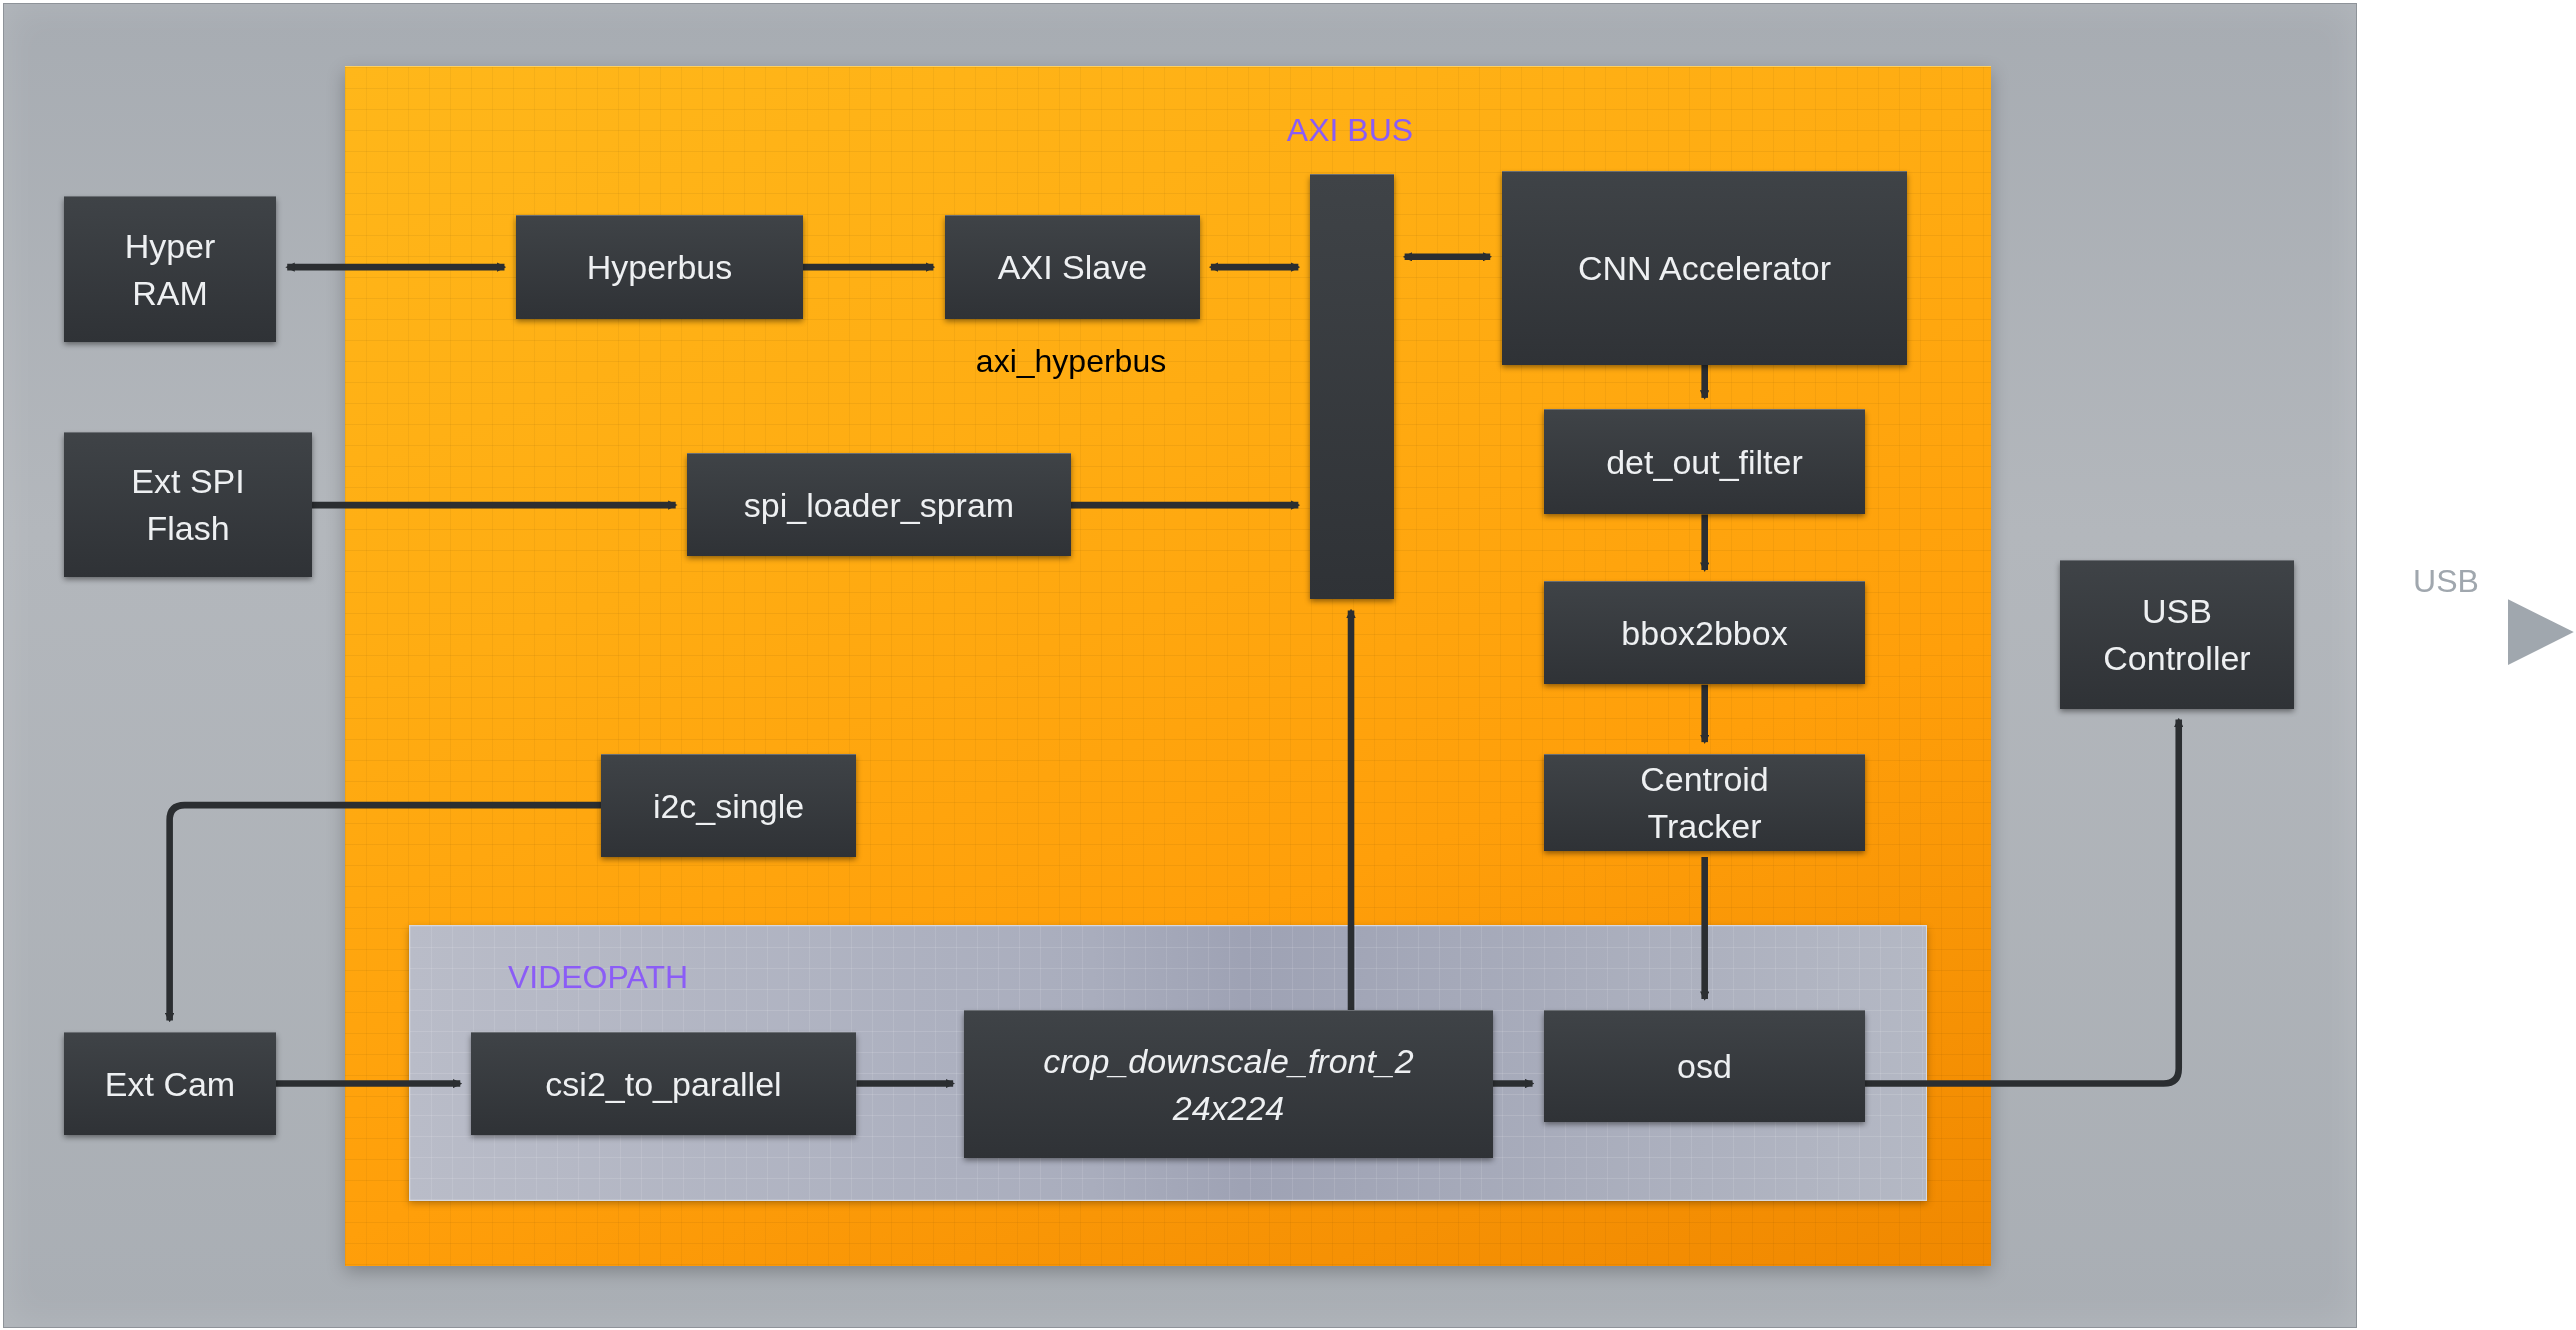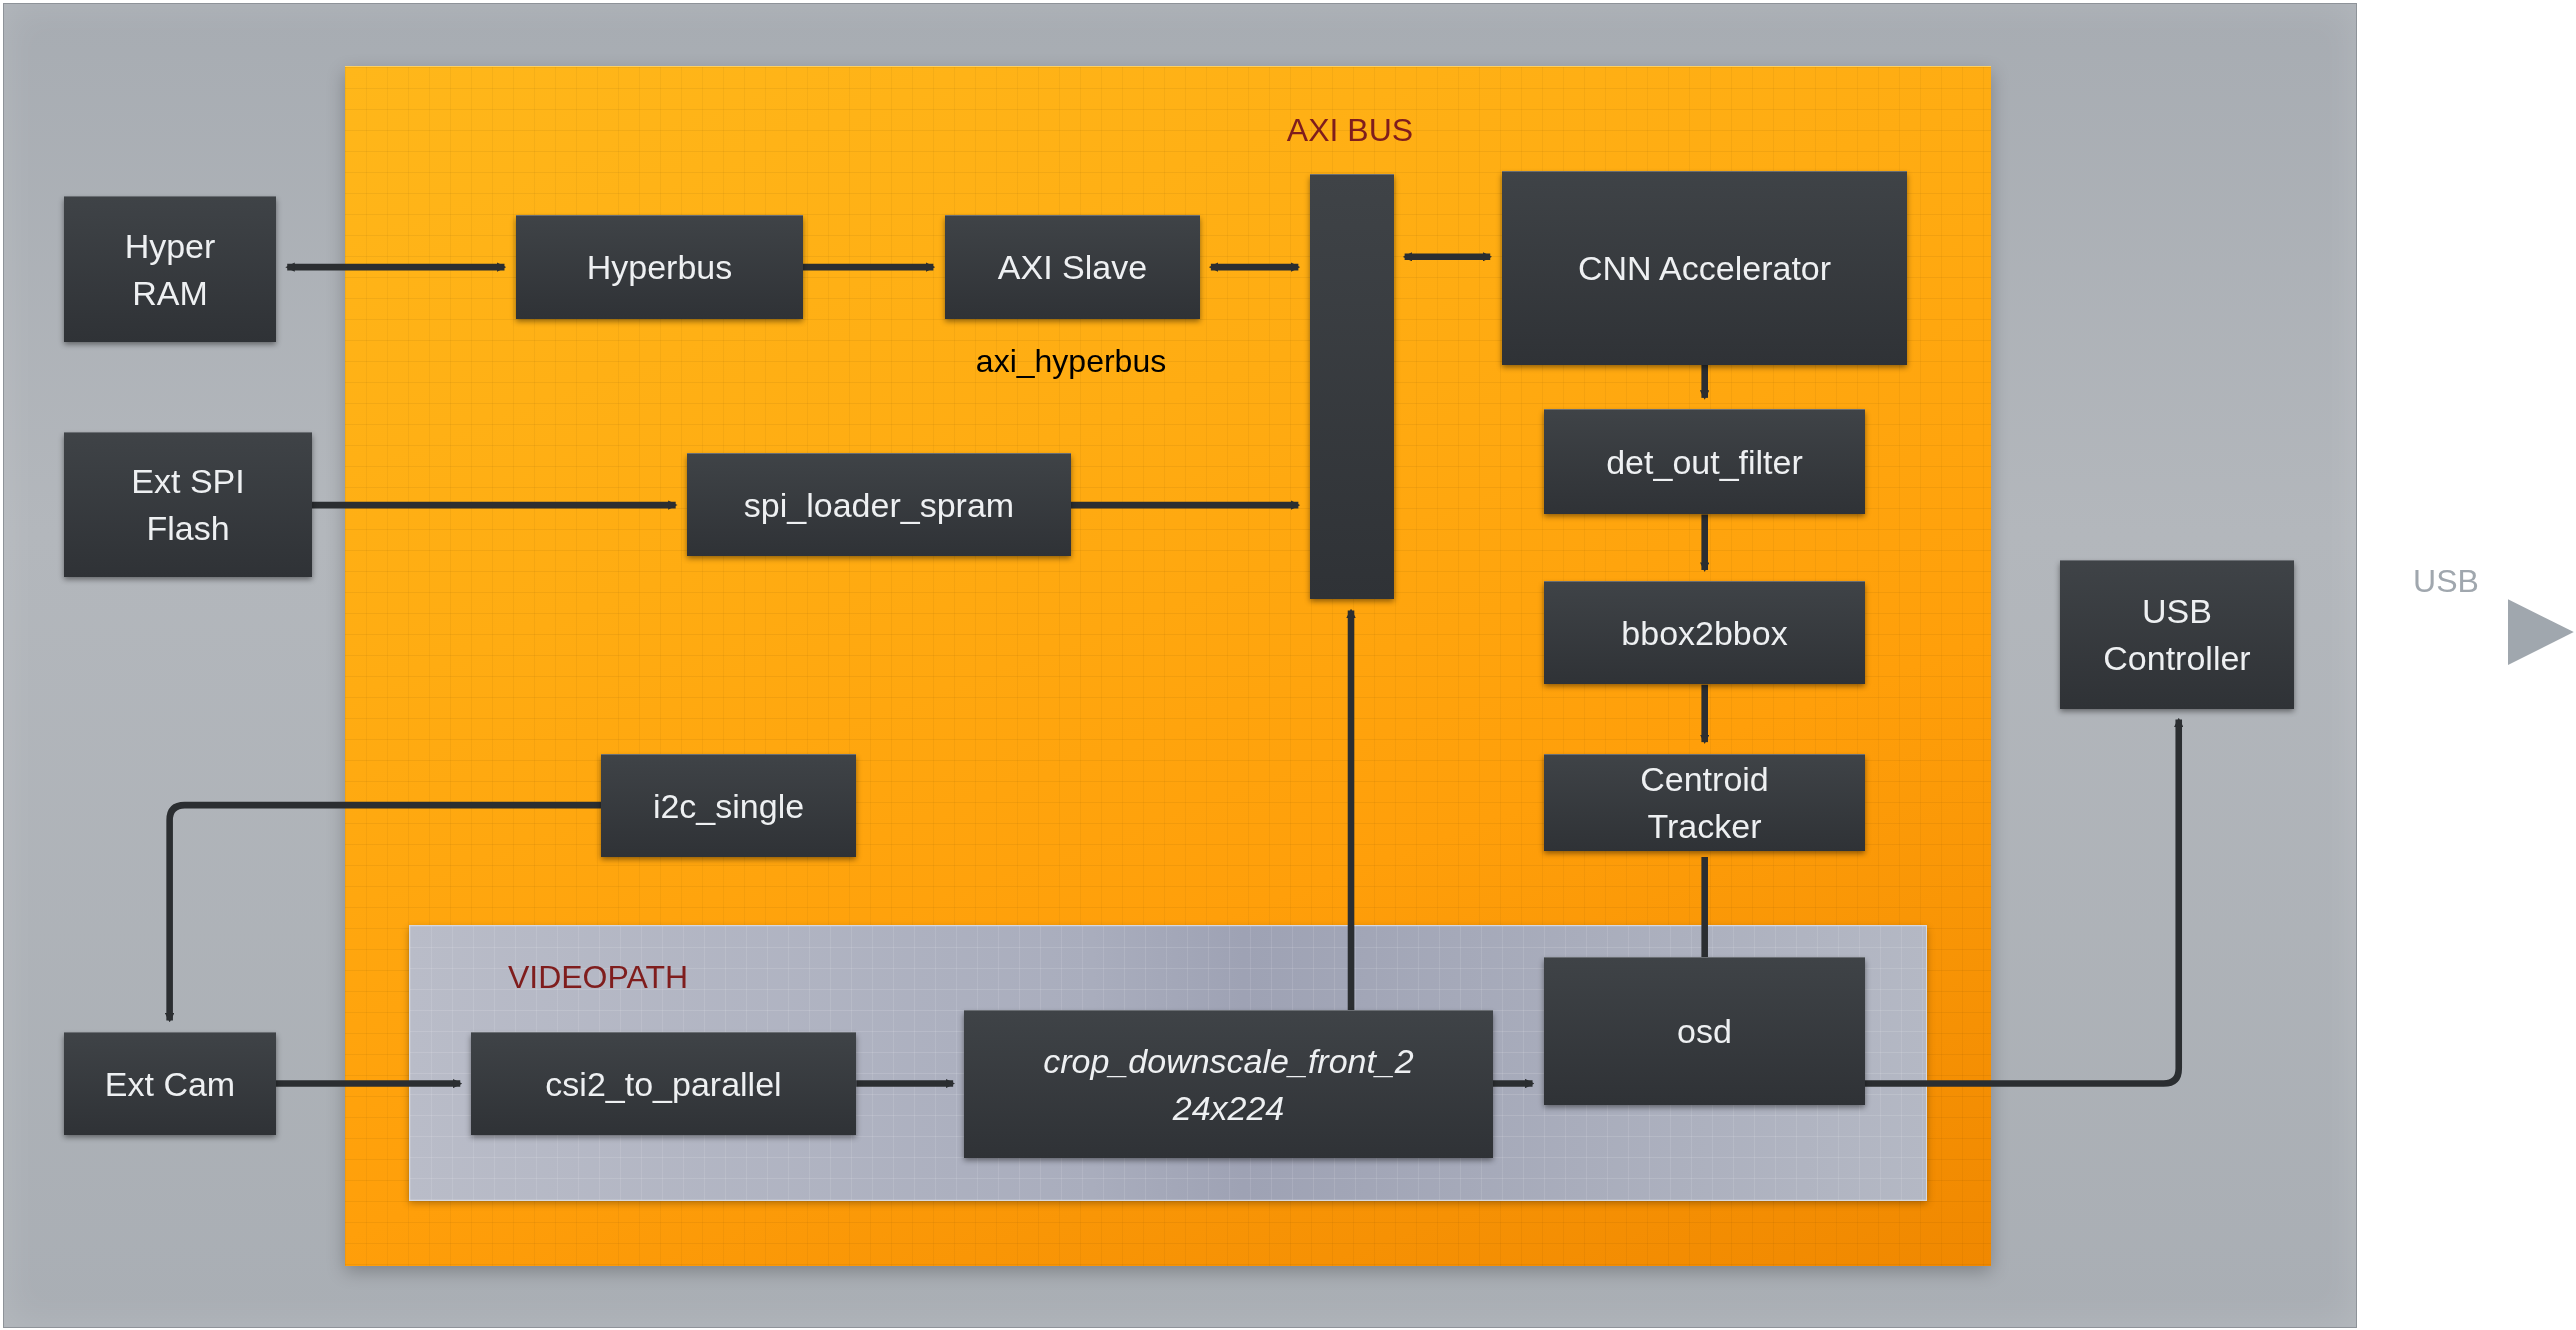--- a/index.html
+++ b/index.html
@@ -17,21 +17,21 @@
   .video{position:absolute;left:409px;top:925px;width:1518px;height:276px;
     background:linear-gradient(90deg,#b9bcc8 0%,#a9adbd 45%,#9ea2b4 55%,#b4b8c4 100%);
     box-shadow:0 2.8px 7.5px rgba(0,0,0,0.3);border:0.9px solid #d7d9e0;box-sizing:border-box;}
   .video::after{content:"";position:absolute;inset:0;
     background-image:linear-gradient(rgba(255,255,255,0.12) 0.9px,transparent 0.9px),linear-gradient(90deg,rgba(255,255,255,0.1) 0.9px,transparent 0.9px);
     background-size:21px 21px;pointer-events:none;}
   .blk{position:absolute;background:linear-gradient(180deg,#3f4347 0%,#2f3236 100%);
     color:#eef0f2;display:flex;align-items:center;justify-content:center;text-align:center;
     font-size:34px;line-height:47px;box-shadow:0 2.8px 5.6px rgba(0,0,0,0.45);
     border-top:1.9px solid #6a6e73;box-sizing:border-box;white-space:pre-line;}
-  .lbl{position:absolute;font-size:32px;color:#7f1d1d;transform:translate(-50%,-50%);white-space:nowrap;}
+  .lbl{position:absolute;font-size:32px;color:#8b5cf6;transform:translate(-50%,-50%);white-space:nowrap;}
   .lbl.dark{color:#000000;}
   svg.wires{position:absolute;left:0;top:0;width:2576px;height:1330px;pointer-events:none;}
 </style>
 </head>
 <body>
 
 <div class="panel"></div>
 <div class="orange"></div>
 <div class="video"></div>
 
@@ -102,16 +102,16 @@
 <div class="blk" style="left:1502px;top:171px;width:405px;height:194px;">CNN Accelerator</div>
 <div class="blk" style="left:1544px;top:409px;width:321px;height:105px;">det_out_filter</div>
 <div class="blk" style="left:1544px;top:581px;width:321px;height:103px;">bbox2bbox</div>
 <div class="blk" style="left:1544px;top:754px;width:321px;height:97px;">Centroid
 Tracker</div>
 <div class="blk" style="left:687px;top:453px;width:384px;height:103px;">spi_loader_spram</div>
 <div class="blk" style="left:601px;top:754px;width:255px;height:103px;">i2c_single</div>
 <div class="blk" style="left:471px;top:1032px;width:385px;height:103px;">csi2_to_parallel</div>
 <div class="blk" style="left:964px;top:1010px;width:529px;height:148px;font-style:italic;">crop_downscale_front_2
 24x224</div>
-<div class="blk" style="left:1544px;top:957px;width:321px;height:148px;">osd</div>
+<div class="blk" style="left:1544px;top:1010px;width:321px;height:112px;">osd</div>
 <div class="blk" style="left:2060px;top:560px;width:234px;height:149px;">USB
 Controller</div>
 
 
 </body></html>

